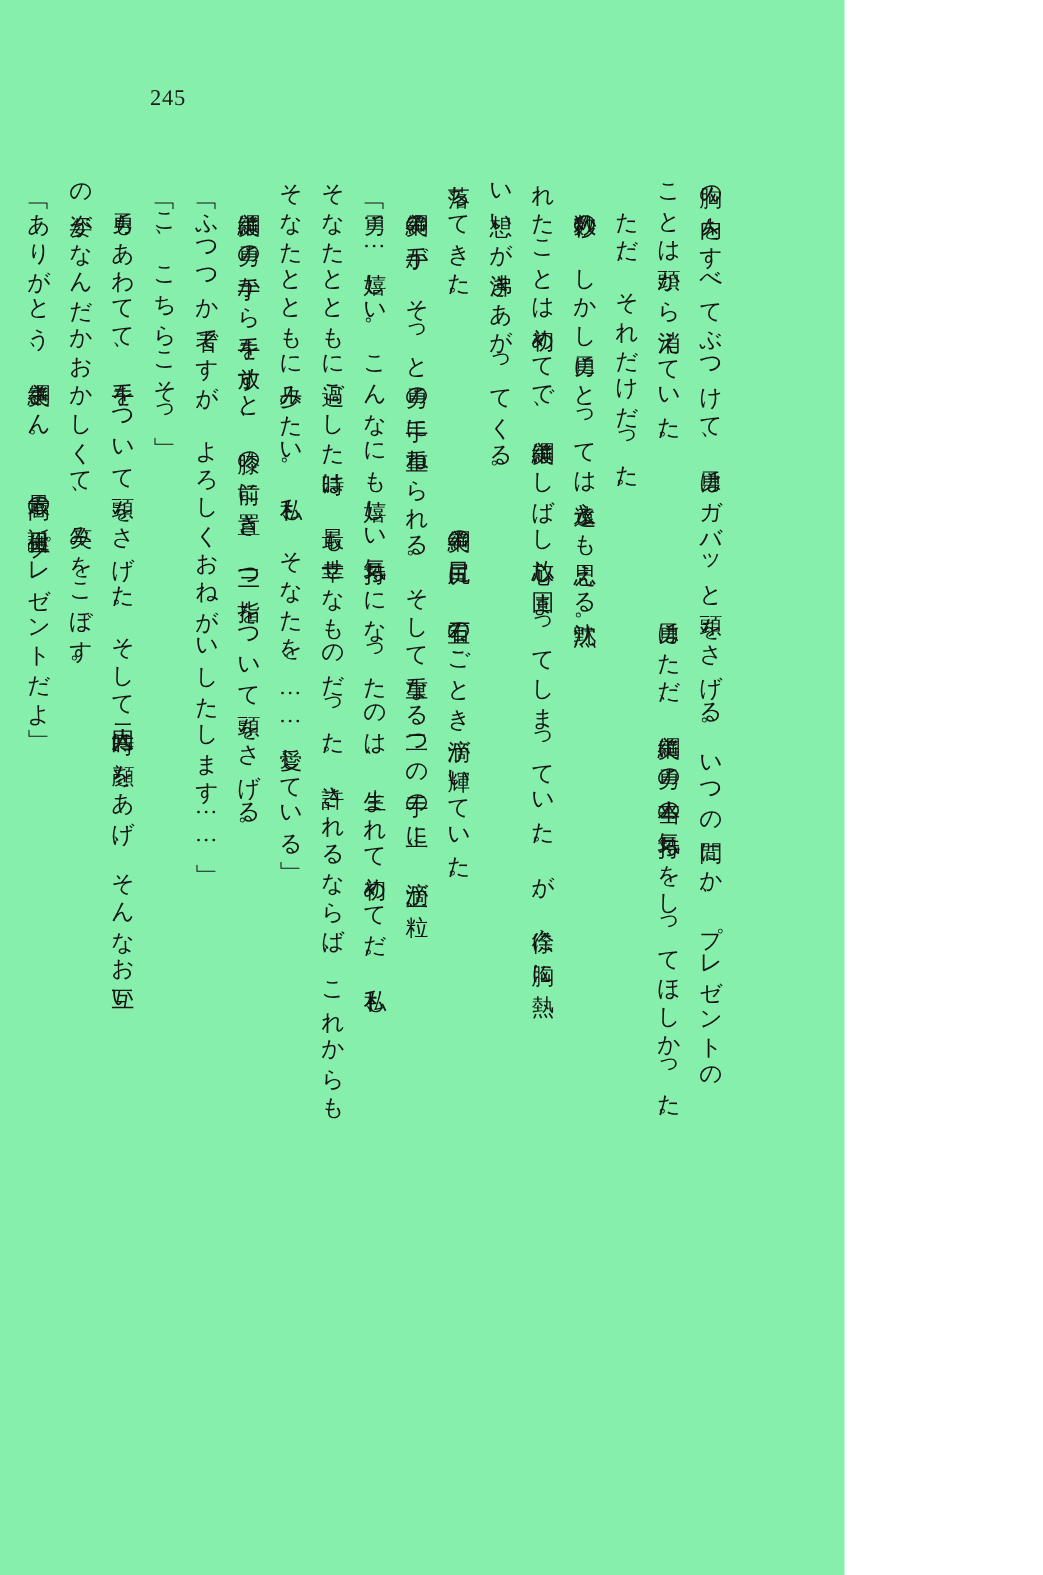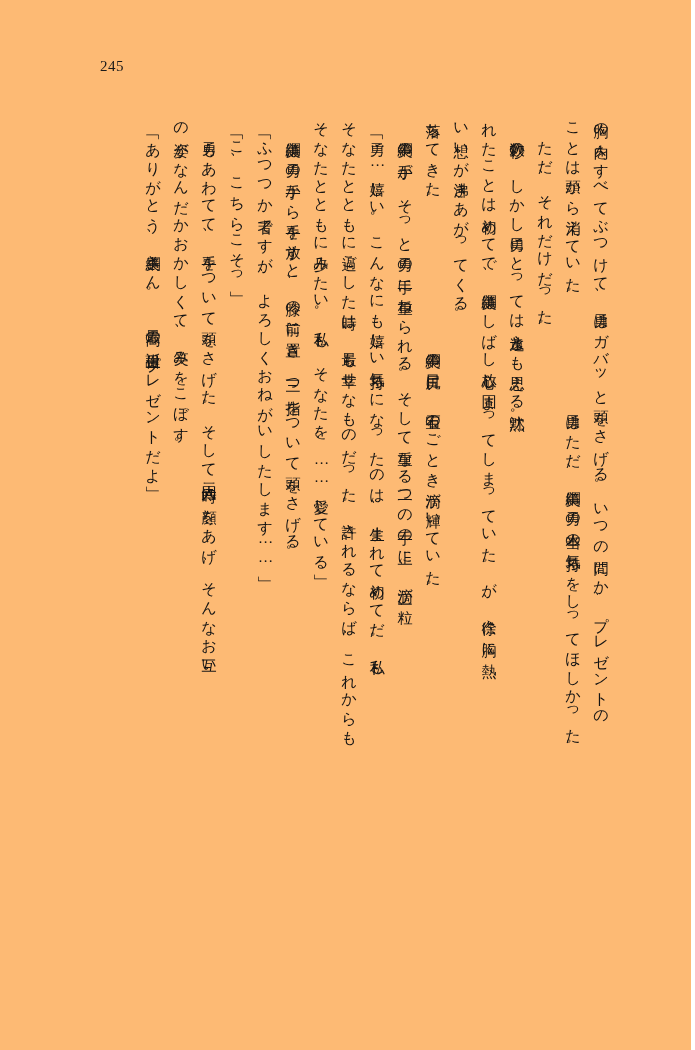--- a/index.html
+++ b/index.html
@@ -13,23 +13,23 @@
     position: relative;
     font-family: "Liberation Serif", "DejaVu Serif", serif;
     color: #111111;
     overflow: hidden;
   }
 
   #page {
     position: absolute;
     left: 0;
     top: 0;
-    width: 691px;
+    width: 563px;
     height: 1050px;
-    background: #fdba74;
+    background: #86efac;
   }
 
   
   #page-number {
     position: absolute;
     left: 100px;
     top: 58px;
     font-size: 15px;
     letter-spacing: 0.5px;
     color: #1a1a1a;

